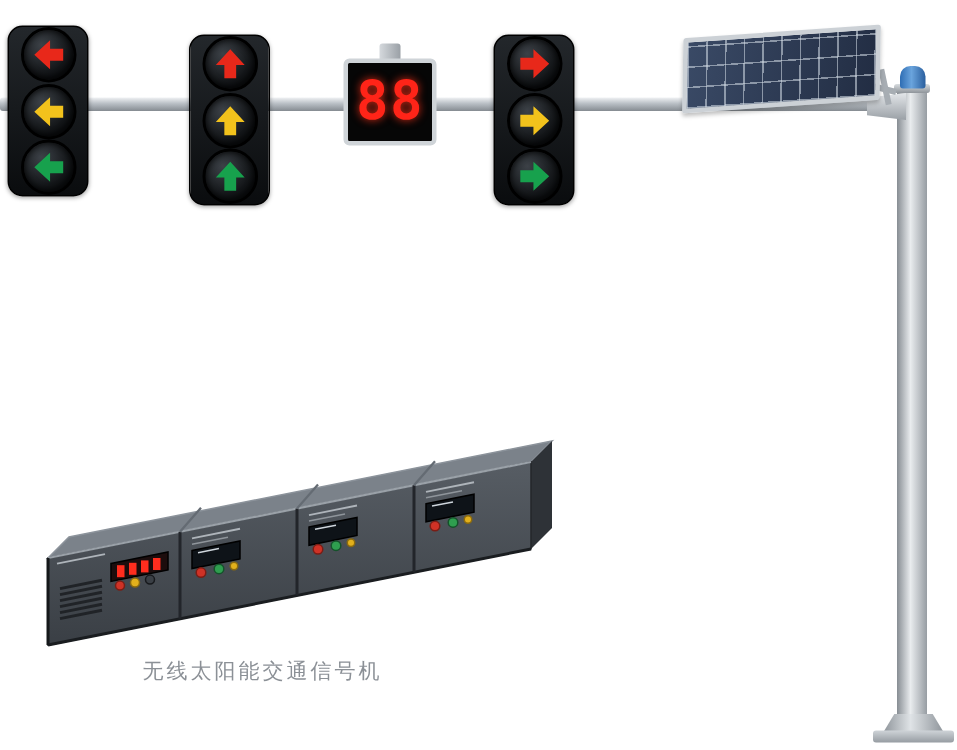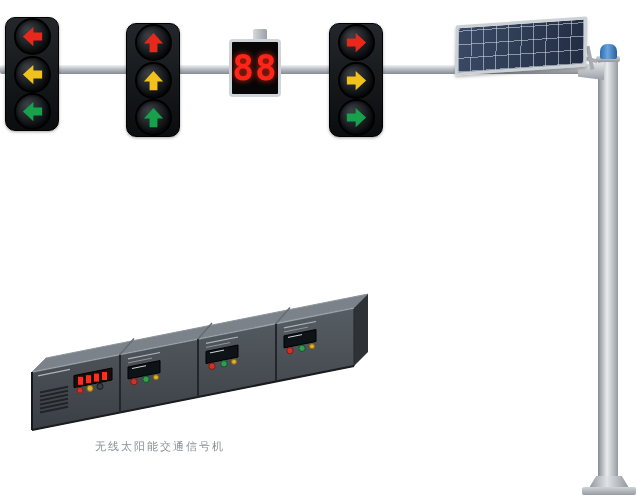--- a/index.html
+++ b/index.html
@@ -54,32 +54,32 @@
   .lamp svg{width:21px;height:21px;display:block;}
   .rot-left svg{transform:rotate(-90deg);}
   .rot-right svg{transform:rotate(90deg);}
   .light-left{left:5px;top:17px;}
   .light-up{left:126px;top:23px;}
   .light-right{left:329px;top:23px;}
 
   
   .cd-bracket{position:absolute;left:253px;top:29px;width:14px;height:13px;
         background:linear-gradient(90deg,#d5d9dd,#9aa0a6);border-radius:2px;}
-  .countdown{position:absolute;left:229px;top:39px;width:52px;height:58px;
+  .countdown{position:absolute;left:229px;top:39px;width:62px;height:58px;
         background:#060606;border:3px solid #cfd4d8;border-radius:4px;
         box-sizing:border-box;display:flex;align-items:center;justify-content:center;}
   .cd-digits{font-family:"DejaVu Sans Mono",monospace;font-weight:bold;font-size:36px;
         color:#ff2418;letter-spacing:1px;line-height:1;
         text-shadow:0 0 6px rgba(255,48,24,.85);}
 
   
   .controller-svg{position:absolute;left:12px;top:278px;}
 
   
-  .caption{position:absolute;left:95px;top:439px;font-size:11px;color:#8b9096;
+  .caption{position:absolute;left:95px;top:439px;font-size:14px;color:#8b9096;
         letter-spacing:2px;}
 </style>
 </head>
 <body>
 
 <div class="scene">
 
   <div class="arm"></div>
   <div class="pole"></div>
   <div class="pole-joint"></div>

